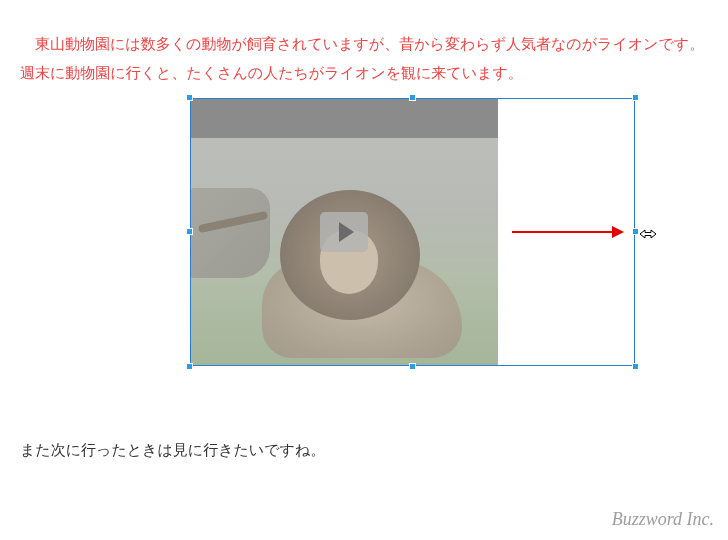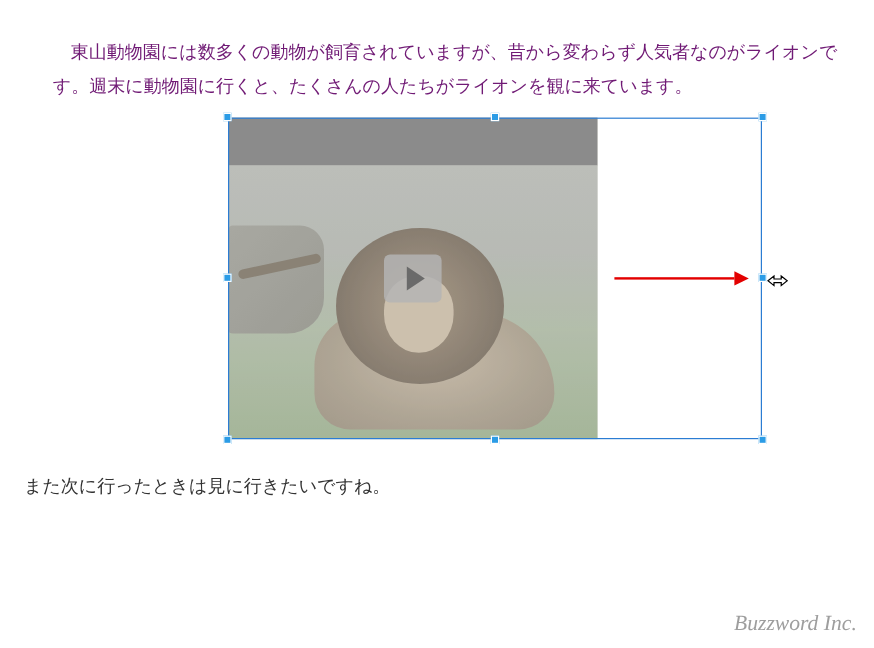--- a/index.html
+++ b/index.html
@@ -14,30 +14,29 @@
       font-family: "Hiragino Sans", "Meiryo", sans-serif;
       position: relative;
       overflow: hidden;
     }
     .content {
       padding: 30px 20px 20px 20px;
     }
     .paragraph {
       font-size: 15px;
       line-height: 1.9;
-      color: #701a75;
+      color: #ef4444;
       margin-bottom: 18px;
-      margin-left: 24px;
     }
     .paragraph-bottom {
       font-size: 15px;
       line-height: 1.9;
       color: #333333;
       position: absolute;
-      top: 392px;
+      top: 436px;
       left: 20px;
     }
     .media-container {
       position: absolute;
       left: 190px;
       top: 98px;
       width: 445px;
       height: 268px;
     }
     .selection-frame {

